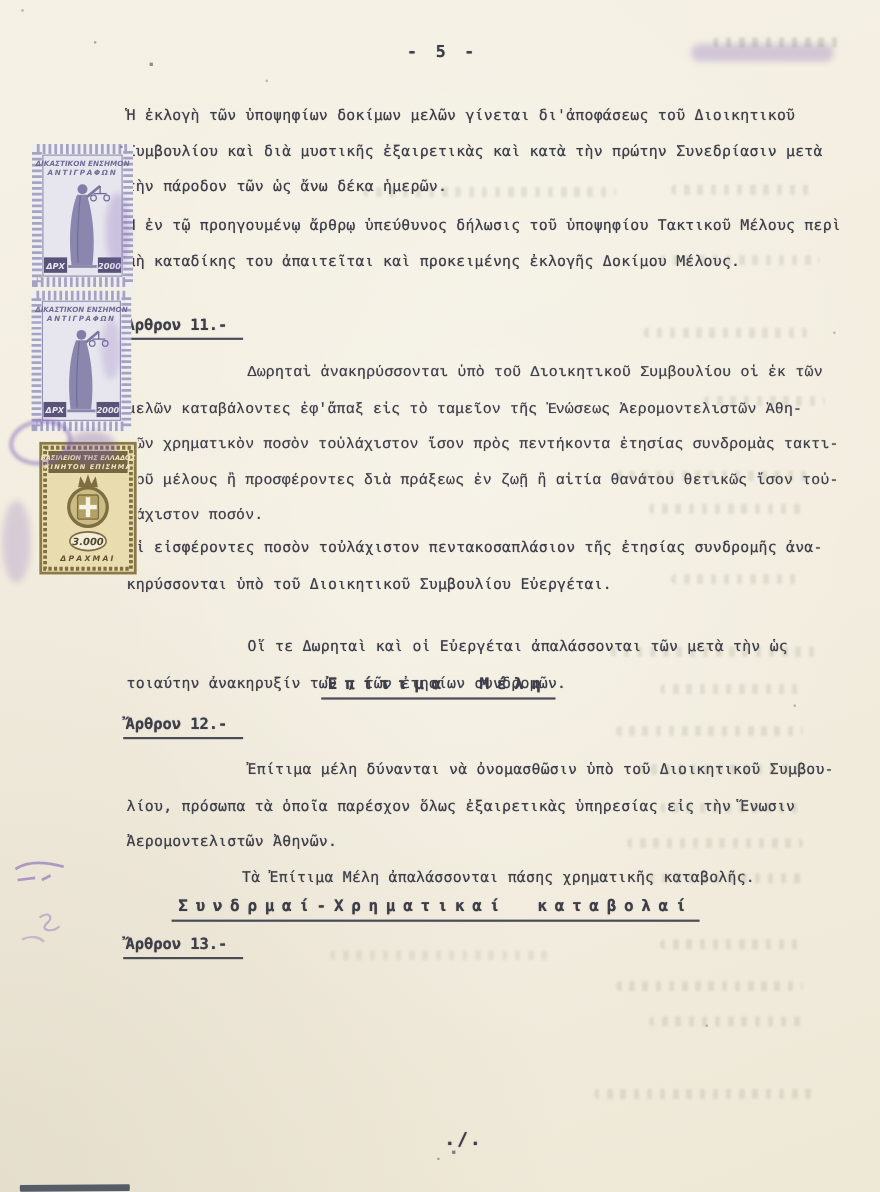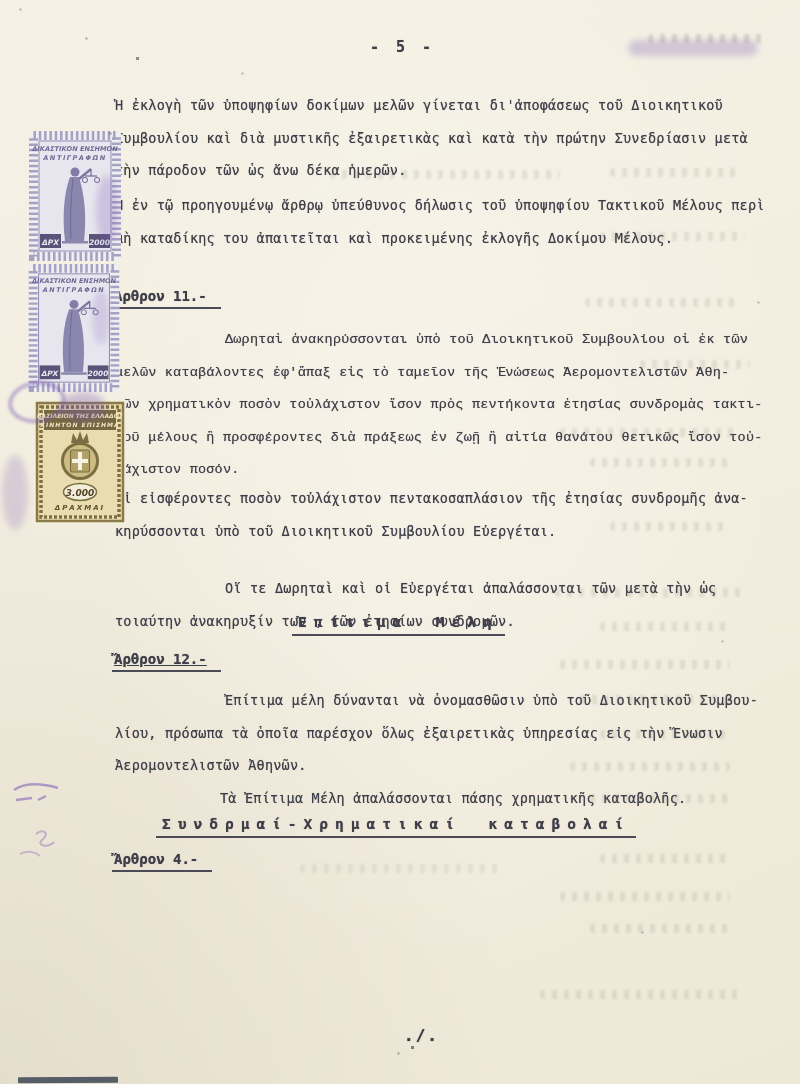--- a/index.html
+++ b/index.html
@@ -87,29 +87,29 @@
 μελῶν καταβάλοντες ἐφ'ἅπαξ εἰς τὸ ταμεῖον τῆς Ἑνώσεως Ἀερομοντελιστῶν Ἀθη-
 νῶν χρηματικὸν ποσὸν τοὐλάχιστον ἴσον πρὸς πεντήκοντα ἐτησίας συνδρομὰς τακτι-
 κοῦ μέλους ἢ προσφέροντες διὰ πράξεως ἐν ζωῇ ἢ αἰτία θανάτου θετικῶς ἴσον τοὐ-
 λάχιστον ποσόν.</div>
   <div class="para" style="top:482px;">Οἱ εἰσφέροντες ποσὸν τοὐλάχιστον πεντακοσαπλάσιον τῆς ἐτησίας συνδρομῆς ἀνα-
 κηρύσσονται ὑπὸ τοῦ Διοικητικοῦ Συμβουλίου Εὐεργέται.</div>
   <div class="para indent" style="top:528px;margin-top:44px;">Οἵ τε Δωρηταὶ καὶ οἱ Εὐεργέται ἀπαλάσσονται τῶν μετὰ τὴν ὡς
 τοιαύτην ἀνακηρυξίν των , τῶν ἐτησίων συνδρομῶν.</div>
 
   <div class="heading" style="left:292px;top:614px;">Ἐπίτιμα Μέλη</div>
-  <div class="article" style="top:651px;text-decoration:underline;">Ἄρθρον 12.-</div>
+  <div class="article" style="top:651px;">Ἄρθρον 12.-</div>
 
   <div class="para indent-sm" style="top:782px;">Τὰ Ἐπίτιμα Μέλη ἀπαλάσσονται πάσης χρηματικῆς καταβολῆς.</div>
   <div class="para indent" style="top:684px;">Ἐπίτιμα μέλη δύνανται νὰ ὀνομασθῶσιν ὑπὸ τοῦ Διοικητικοῦ Συμβου-
 λίου, πρόσωπα τὰ ὁποῖα παρέσχον ὅλως ἐξαιρετικὰς ὑπηρεσίας εἰς τὴν Ἕνωσιν
 Ἀερομοντελιστῶν Ἀθηνῶν.</div>
 
   <div class="heading" style="left:156px;top:816px;">Συνδρμαί-Χρηματικαί καταβολαί</div>
-  <div class="article" style="top:851px;">Ἄρθρον 4.-</div>
+  <div class="article" style="top:851px;">Ἄρθρον 13.-</div>
 
 
   <div class="contmark">./.</div>
 
   <div class="stamp" style="left:29px;top:131px;">
     <svg width="92" height="130" viewBox="0 0 92 130">
       <rect x="0" y="0" width="92" height="130" fill="#efeff0"></rect>
       <rect x="4.5" y="4.5" width="83" height="121" fill="none" stroke="#a6a2c4" stroke-width="9" stroke-dasharray="2.5 2.8"></rect>
       <rect x="10" y="10" width="72" height="110" fill="#e7e6ee" stroke="#8f8bb0" stroke-width="1"></rect>
       <text x="46" y="19.5" text-anchor="middle" font-size="6.6" font-weight="bold" fill="#6f6b96" font-family="DejaVu Sans, sans-serif">ΔΙΚΑΣΤΙΚΟΝ ΕΝΣΗΜΟΝ</text>

